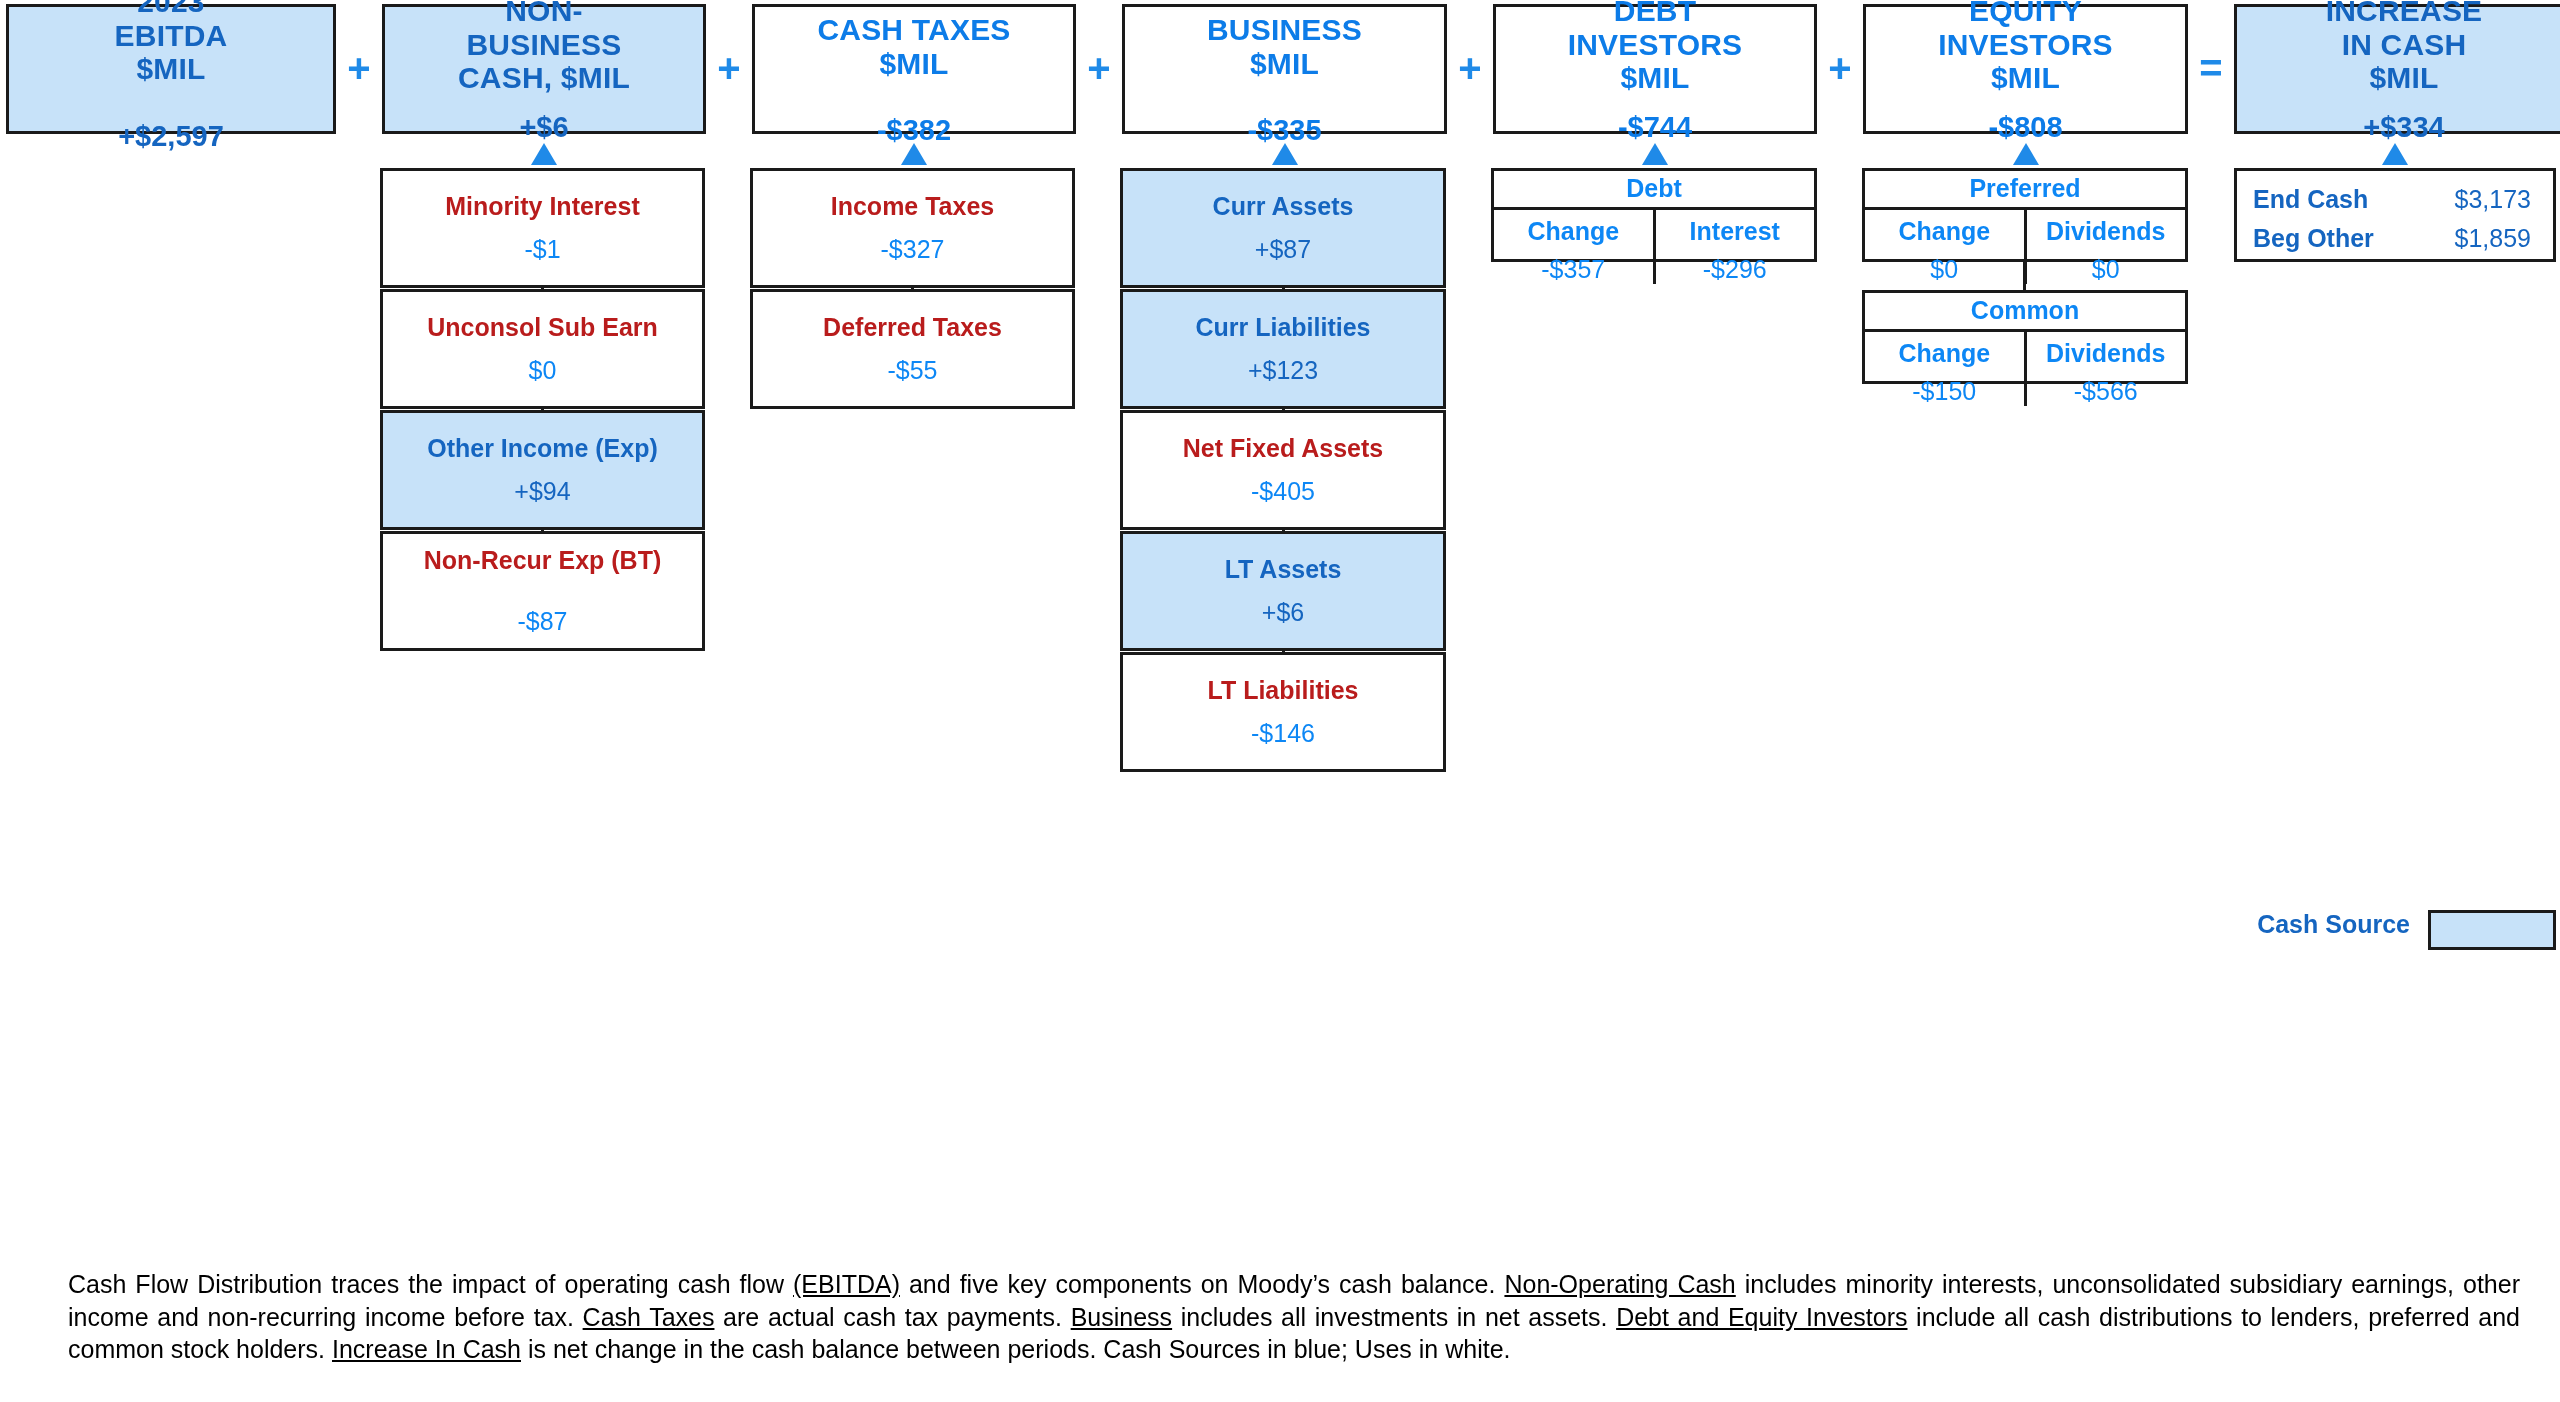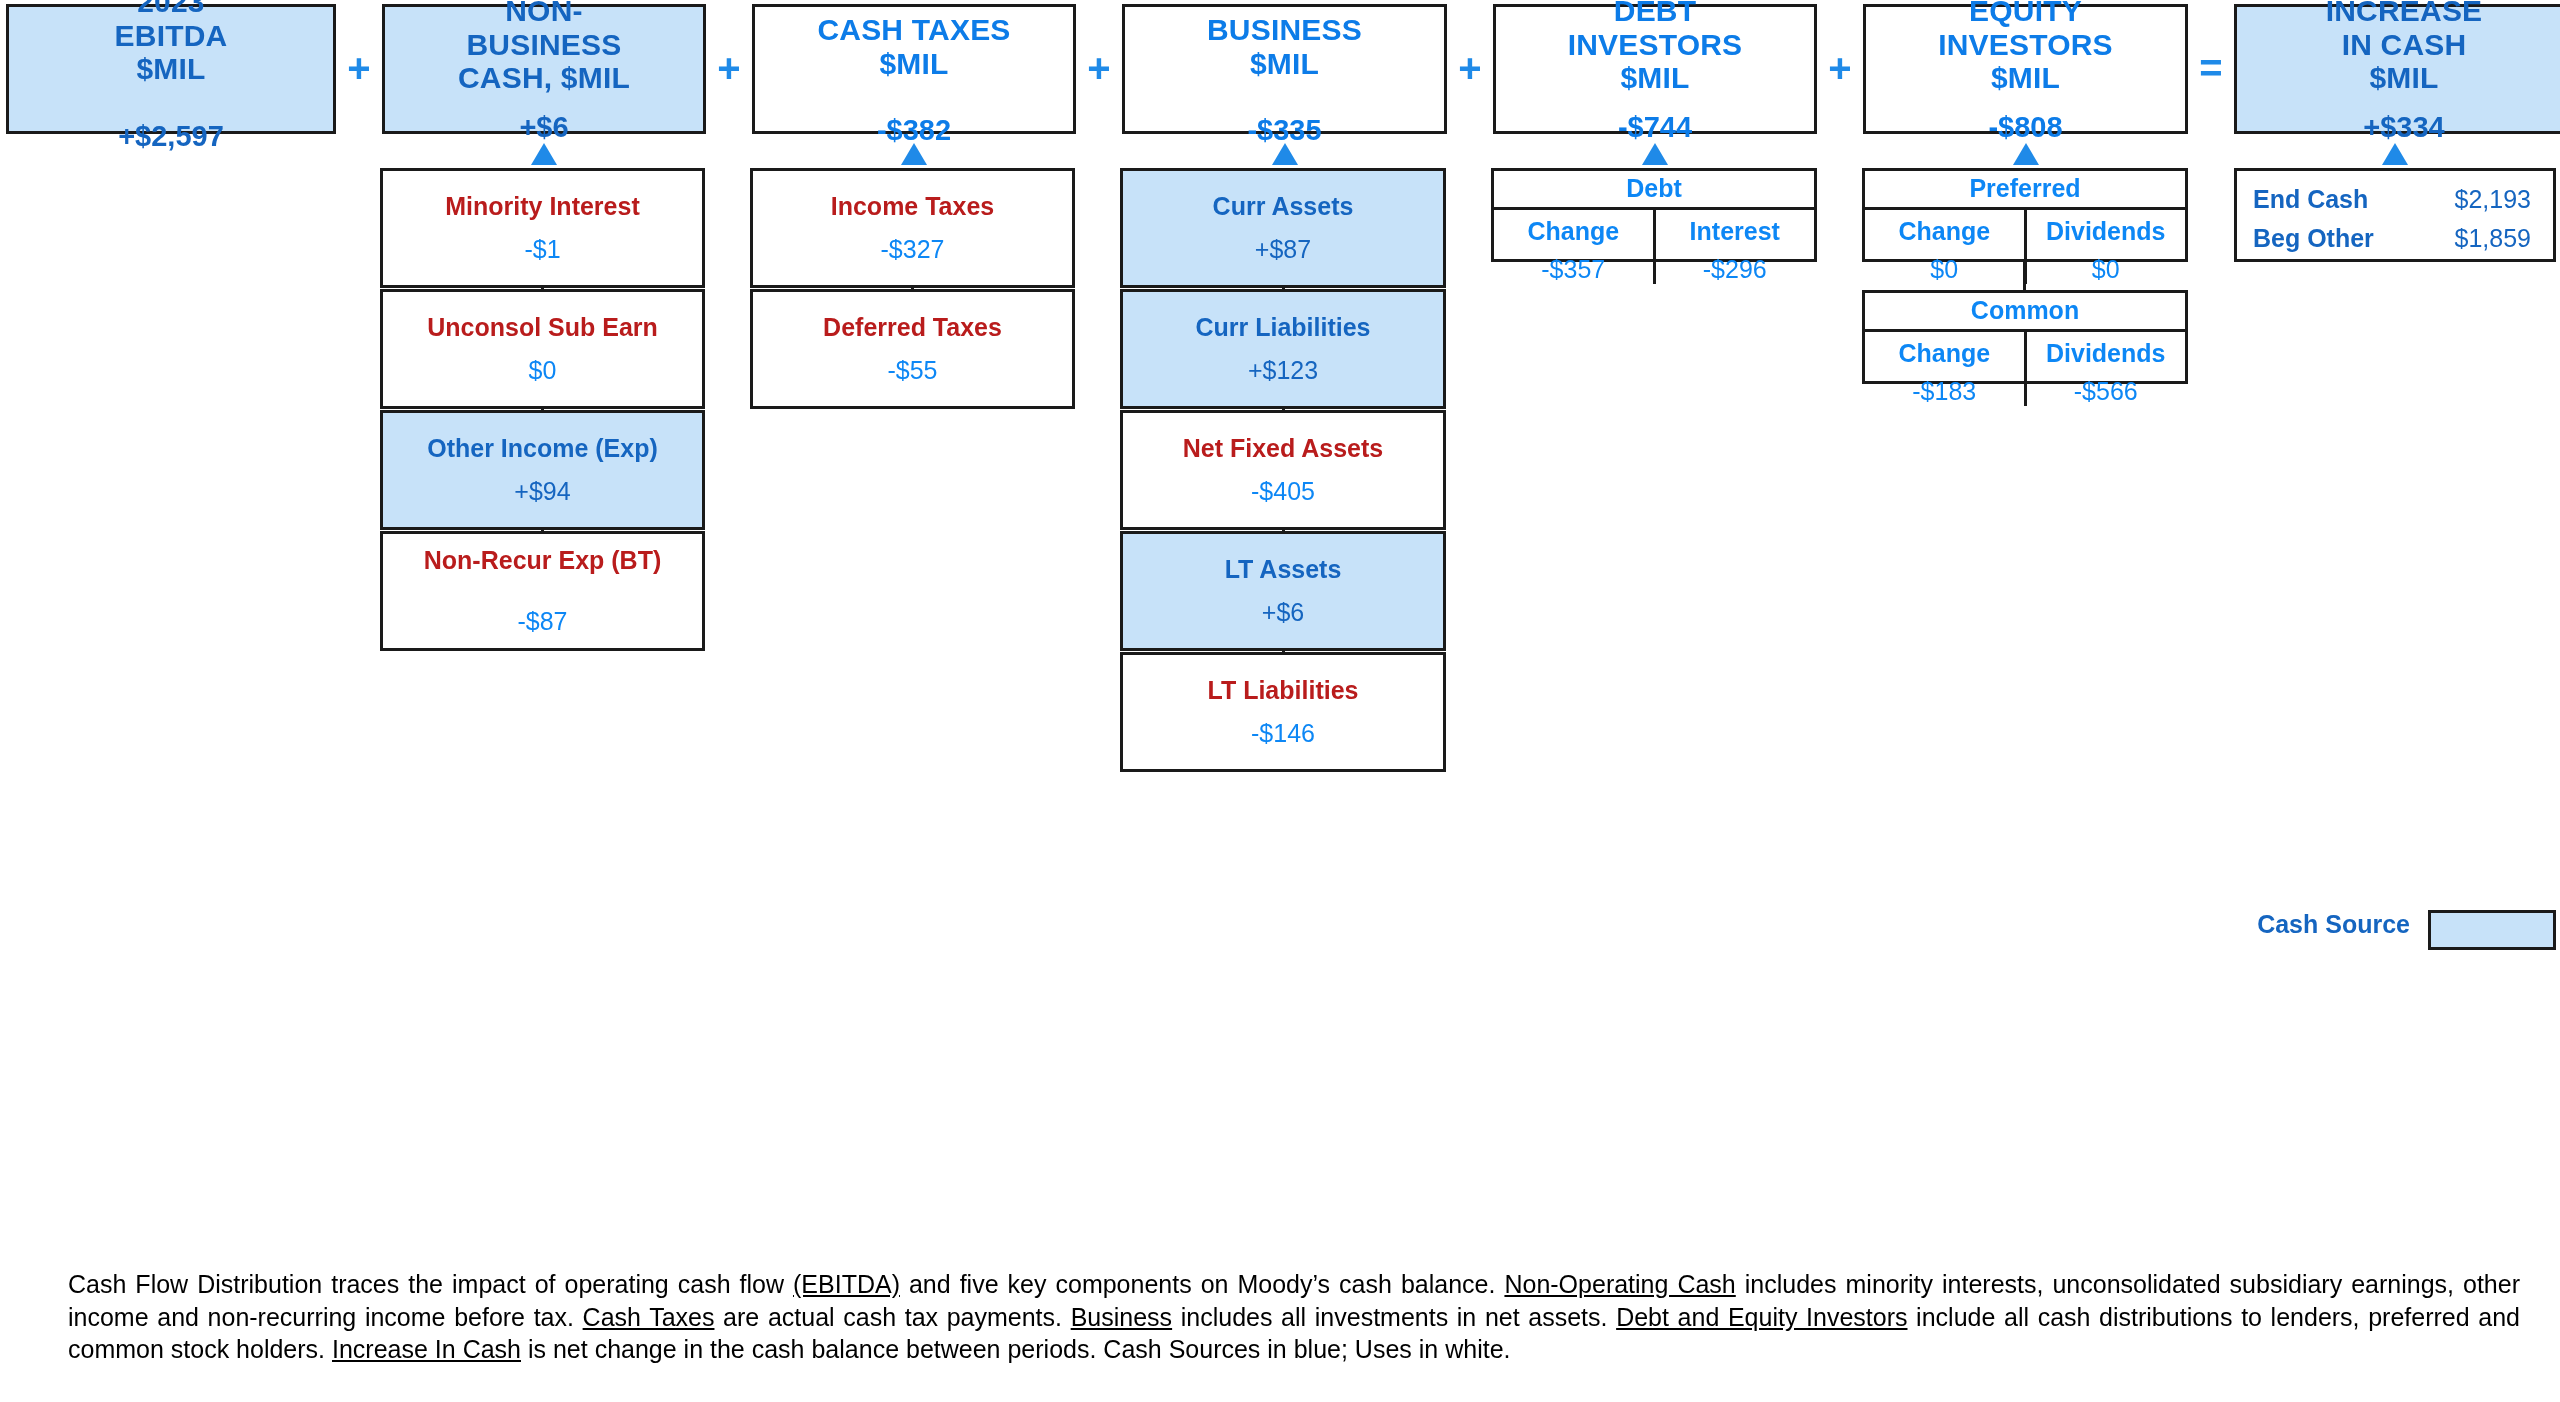--- a/index.html
+++ b/index.html
@@ -291,33 +291,33 @@
       </div>
     </div>
   </div>
   <div class="vline" style="left:2023px; top:262px; height:30px;"></div>
 
   <div class="split" style="left:1862px; top:290px; width:326px; height:94px;">
     <div class="head">Common</div>
     <div class="cols">
       <div class="col">
         <div class="ch">Change</div>
-        <div class="cv">-$183</div>
+        <div class="cv">-$150</div>
       </div>
       <div class="col">
         <div class="ch">Dividends</div>
         <div class="cv">-$566</div>
       </div>
     </div>
   </div>
 
   <div class="cash-box" style="left:2234px; top:168px; width:322px; height:94px;">
     <div class="cash-row">
       <div class="cl">End Cash</div>
-      <div class="cval">$2,193</div>
+      <div class="cval">$3,173</div>
     </div>
     <div class="cash-row">
       <div class="cl">Beg Other</div>
       <div class="cval">$1,859</div>
     </div>
   </div>
 
   <div class="legend" style="left:2190px; top:910px; width:366px;">
     <div class="legend-row">
       <div class="legend-label">Cash Source</div>

